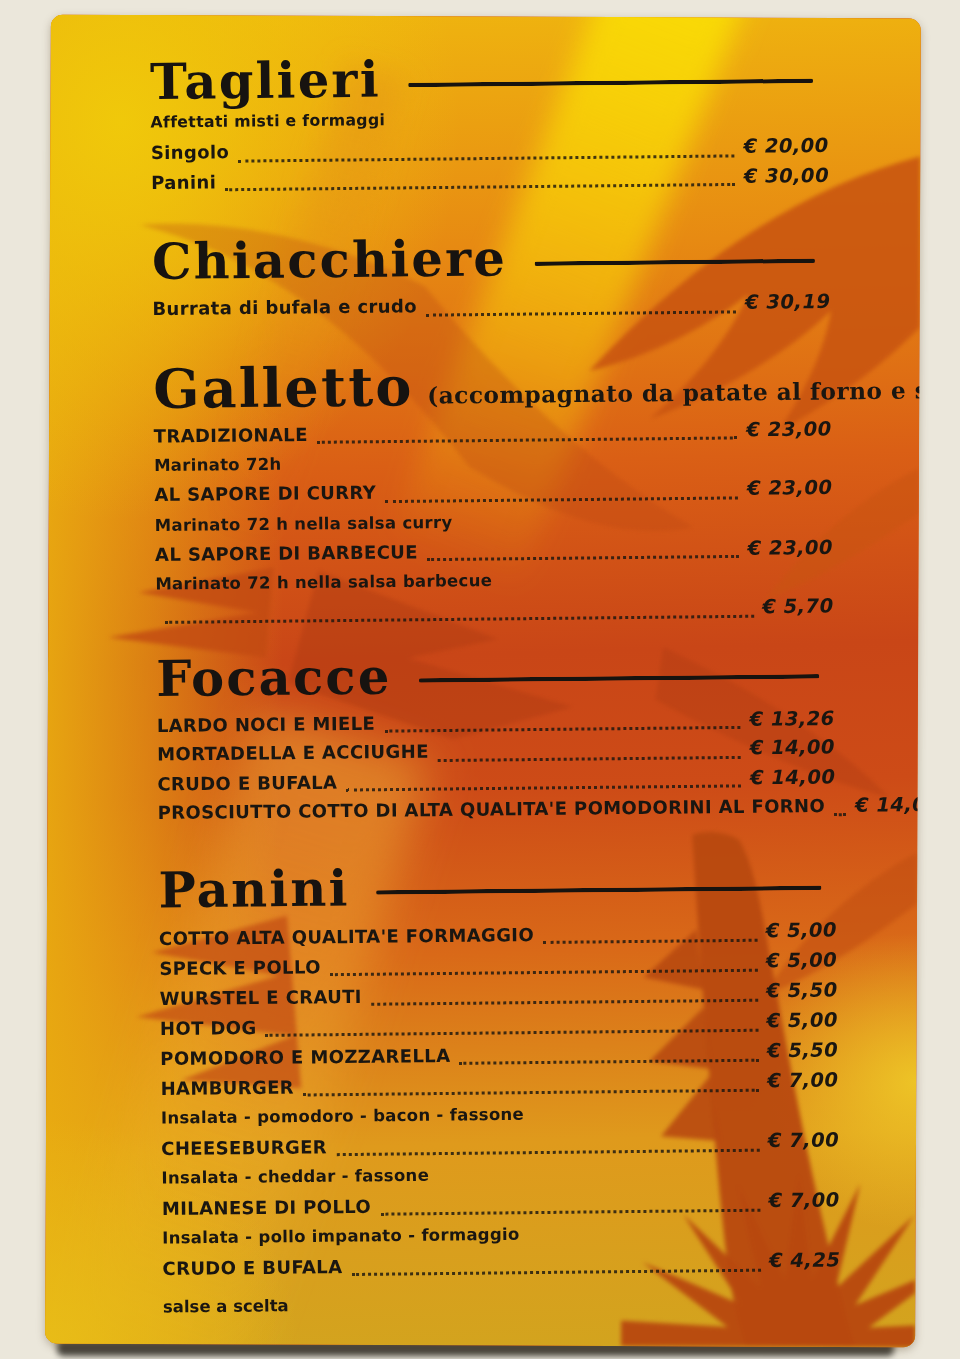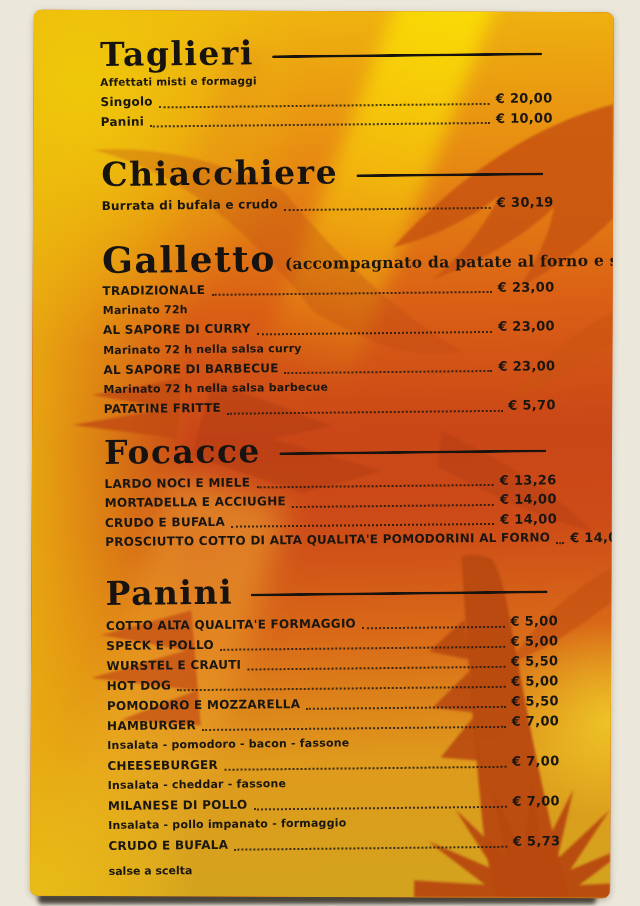--- a/index.html
+++ b/index.html
@@ -69,21 +69,21 @@
   .sec-rule{flex:1;border-top:3.5px solid #17130f;border-radius:2px;margin:6px 10px 0 18px;}
   .sec-title-note{
     font-family:"DejaVu Serif",serif;font-weight:bold;font-size:15.5px;
     margin-left:9px;padding-top:12px;white-space:nowrap;letter-spacing:.3px;
   }
   .sec-sub{font-size:10.5px;font-weight:bold;margin:3px 0 5px;letter-spacing:.2px;}
   .items{margin-top:4px;}
   .item-row{display:flex;align-items:flex-end;line-height:19.5px;}
   .item-name{font-weight:bold;font-size:12px;letter-spacing:.25px;white-space:nowrap;}
   .dots{flex:1;min-width:8px;border-bottom:2.4px dotted rgba(26,22,16,.82);margin:0 6px 4px 6px;}
-  .item-price{font-weight:bold;font-size:13px;white-space:nowrap;letter-spacing:.3px;}
+  .item-price{font-weight:bold;font-size:13px;white-space:nowrap;letter-spacing:.3px;font-style:italic;}
   .item-desc{font-weight:bold;font-size:11px;line-height:13px;margin:3px 0 4px;letter-spacing:.2px;}
   .sec-footer{font-weight:bold;font-size:11px;margin-top:9px;}
   .s-taglieri{padding-top:3px;}
   .s-chiacchiere{margin-top:25px;}
   .s-galletto{margin-top:25px;}
   .s-focacce{margin-top:15px;}
   .s-panini{margin-top:23px;}
   .s-panini .item-row{line-height:20px;}
 </style>
 </head>
@@ -130,21 +130,21 @@
       <div class="sec-sub">Affettati misti e formaggi</div>
       <div class="items">
         <div class="item-row">
           <span class="item-name">Singolo</span>
           <span class="dots"></span>
           <span class="item-price">€ 20,00</span>
         </div>
         <div class="item-row">
           <span class="item-name">Panini</span>
           <span class="dots"></span>
-          <span class="item-price">€ 10,00</span>
+          <span class="item-price">€ 30,00</span>
         </div>
       </div>
     </section>
 
     <section class="menu-section s-chiacchiere">
       <div class="title-row">
         <h2 class="sec-title">Chiacchiere</h2>
         <div class="sec-rule"></div>
       </div>
       <div class="items">
@@ -174,21 +174,20 @@
           <span class="item-price">€ 23,00</span>
         </div>
         <div class="item-desc">Marinato 72 h nella salsa curry</div>
         <div class="item-row">
           <span class="item-name">AL SAPORE DI BARBECUE</span>
           <span class="dots"></span>
           <span class="item-price">€ 23,00</span>
         </div>
         <div class="item-desc">Marinato 72 h nella salsa barbecue</div>
         <div class="item-row">
-          <span class="item-name">PATATINE FRITTE</span>
           <span class="dots"></span>
           <span class="item-price">€ 5,70</span>
         </div>
       </div>
     </section>
 
     <section class="menu-section s-focacce">
       <div class="title-row">
         <h2 class="sec-title">Focacce</h2>
         <div class="sec-rule"></div>
@@ -262,20 +261,20 @@
         <div class="item-desc">Insalata - cheddar - fassone</div>
         <div class="item-row">
           <span class="item-name">MILANESE DI POLLO</span>
           <span class="dots"></span>
           <span class="item-price">€ 7,00</span>
         </div>
         <div class="item-desc">Insalata - pollo impanato - formaggio</div>
         <div class="item-row">
           <span class="item-name">CRUDO E BUFALA</span>
           <span class="dots"></span>
-          <span class="item-price">€ 5,73</span>
+          <span class="item-price">€ 4,25</span>
         </div>
       </div>
       <div class="sec-footer">salse a scelta</div>
     </section>
 
   </div>
 </div>
 
 </body></html>

